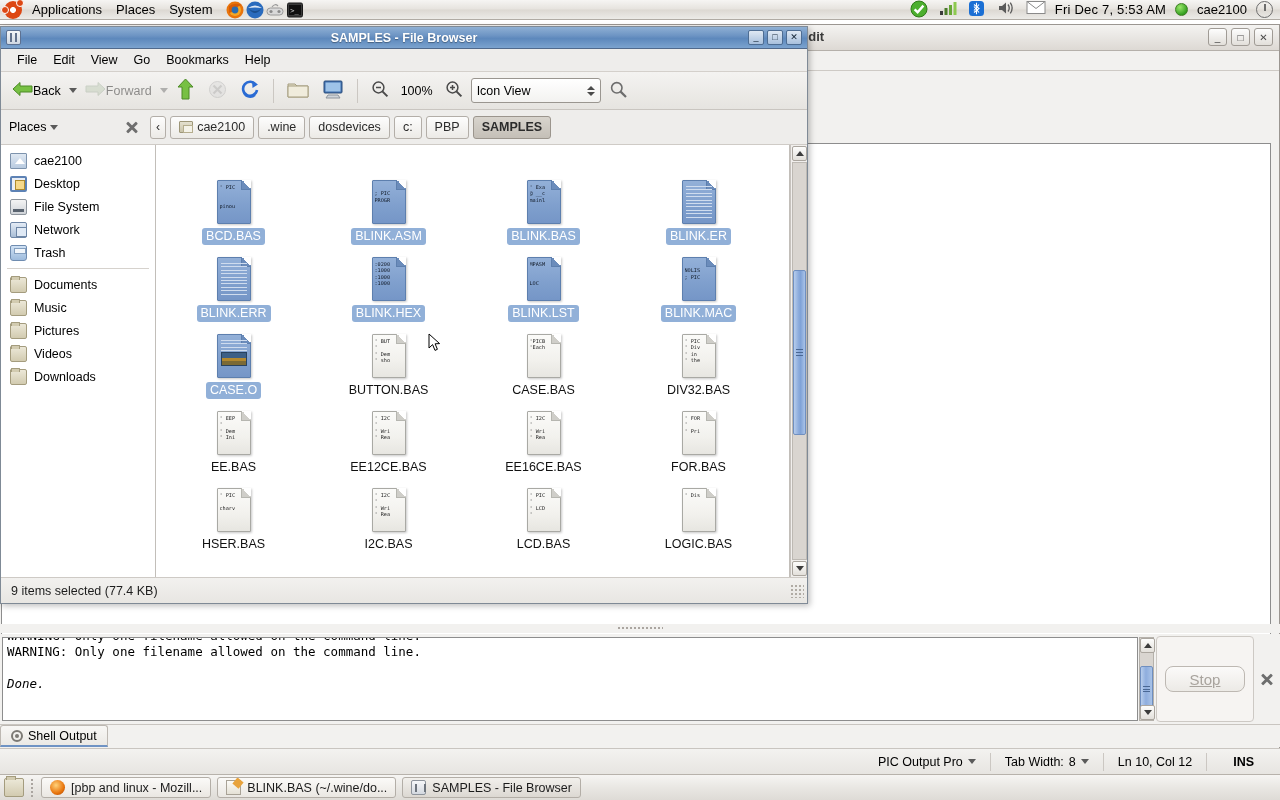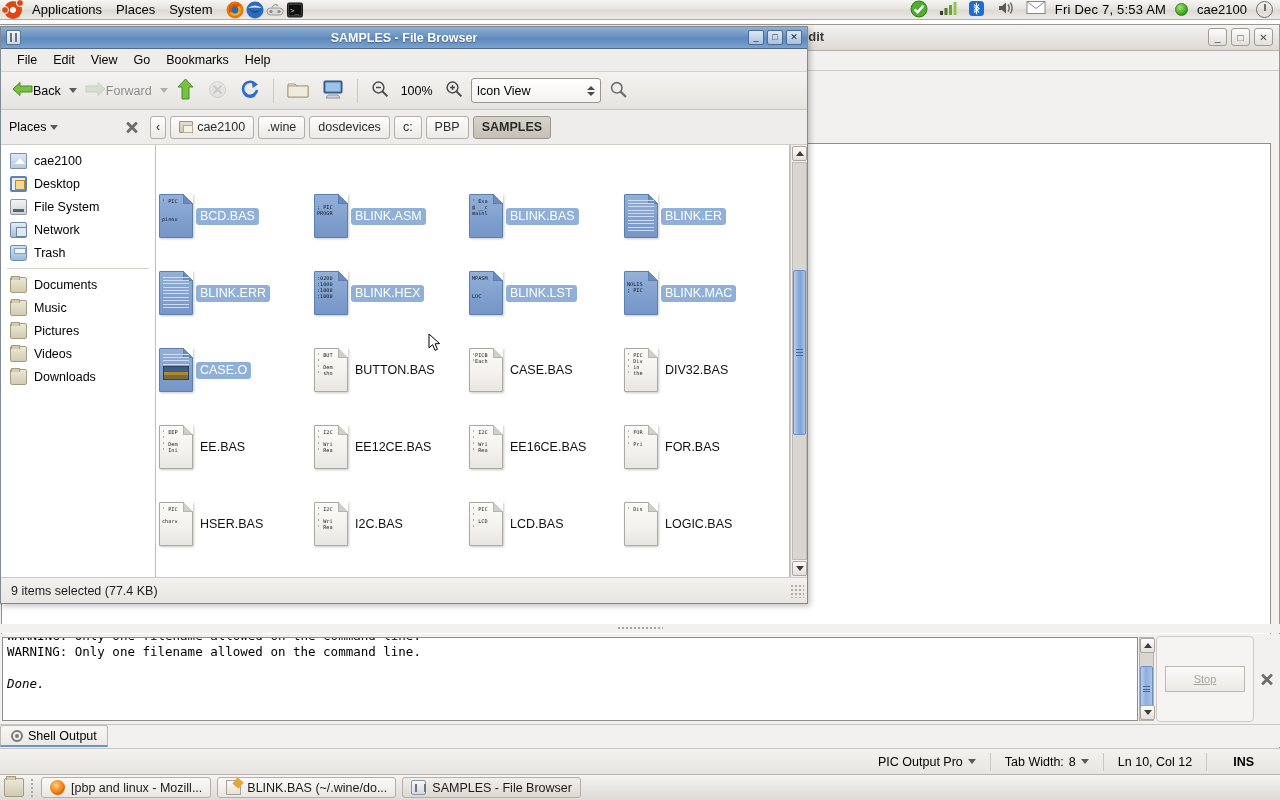--- a/index.html
+++ b/index.html
@@ -188,21 +188,21 @@
 
   #viewpane{
     flex:1; background:#ffffff; position:relative; overflow:hidden;
     border-right:1px solid #c2beb9;
   }
   #grid{
     position:absolute; left:0; top:-46px; width:100%;
   }
   .row{ display:flex; }
   .cell{
-    width:155px; height:77px; display:flex; flex-direction:row;
+    width:155px; height:77px; display:flex; flex-direction:column;
     align-items:center; justify-content:flex-start; padding-top:2px;
   }
   .fileicon{
     width:40px; height:48px; position:relative;
     filter:drop-shadow(1px 1px 1px rgba(0,0,0,.22));
   }
   .fi-page{
     position:absolute; left:3px; top:2px; width:34px; height:44px;
     background:linear-gradient(to bottom,#fbfbf9 0%,#f2f1ed 60%,#e7e6e1 100%);
     border:1px solid #a9a9a4;
@@ -313,23 +313,23 @@
     border:1px solid #6f8fc0; border-radius:2px;
     display:flex;align-items:center;justify-content:center;
   }
   #shell-vthumb .grip i{display:block;height:1px;width:7px;background:#4a6894;margin:1.6px 0;}
   #stop-area{
     position:absolute; left:1156px; top:2px; width:98px; height:86px;
     border:1px solid #cdc9c4; border-radius:4px; background:#f6f4f2;
     display:flex;align-items:center;justify-content:center;
   }
   #stop-btn{
-    width:80px;height:26px;border:1px solid #bdb8b2;border-radius:0;
+    width:80px;height:26px;border:1px solid #bdb8b2;border-radius:8px;
     background:linear-gradient(to bottom,#fbfaf9,#eceae6);
-    color:#a8a39d; font-size:11px; display:flex;align-items:center;justify-content:center;
+    color:#a8a39d; font-size:15px; display:flex;align-items:center;justify-content:center;
   }
   #stop-btn u{ text-decoration:underline; }
   #shell-x{
     position:absolute; left:1259px; top:37px; width:16px;height:16px;
   }
   #shell-x::before,#shell-x::after{
     content:"";position:absolute;left:1px;top:6.5px;width:14px;height:3px;background:#6e6e6e;border-radius:1px;}
   #shell-x::before{transform:rotate(45deg);} #shell-x::after{transform:rotate(-45deg);}
 
   #shell-tabs{

